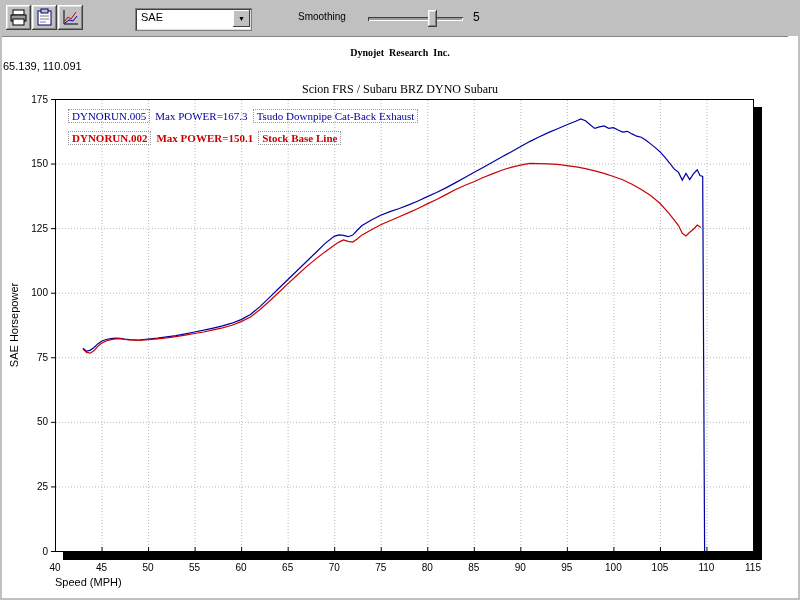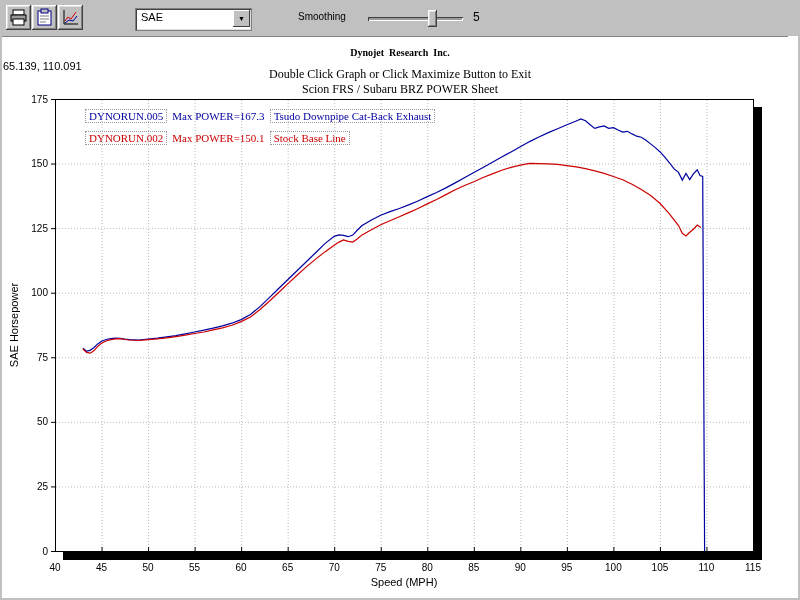--- a/index.html
+++ b/index.html
@@ -31,23 +31,23 @@
   .page-title{position:absolute;left:0;top:47px;width:800px;text-align:center;
     font-family:"Liberation Serif",serif;font-weight:bold;font-size:10px;color:#000;white-space:pre;}
   .instruction{position:absolute;left:0;top:67px;width:800px;text-align:center;
     font-family:"Liberation Serif",serif;font-size:12px;color:#000;}
   .sheet-title{position:absolute;left:0;top:82px;width:800px;text-align:center;
     font-family:"Liberation Serif",serif;font-size:12px;color:#000;}
   #chart-svg{position:absolute;left:0;top:36px;}
   #chart-svg text.tick{font-family:"Liberation Sans",sans-serif;font-size:10px;fill:#000;}
   .ylabel{position:absolute;left:-41px;top:319px;width:110px;text-align:center;
     font-size:11px;color:#000;transform:rotate(-90deg);}
-  .xlabel{position:absolute;left:55px;top:576px;width:698px;text-align:center;font-size:11px;color:#000;}
+  .xlabel{position:absolute;left:55px;top:576px;width:698px;text-align:left;font-size:11px;color:#000;}
   
-  .legend{position:absolute;left:68px;top:110px;font-family:"Liberation Serif",serif;font-size:11px;margin-left:17px;}
+  .legend{position:absolute;left:68px;top:110px;font-family:"Liberation Serif",serif;font-size:11px;}
   .legend-row{margin-bottom:10px;white-space:nowrap;}
   .lg-run,.lg-desc{border:1px dotted #999;padding:0 3px;}
   .lg-max{margin:0 5px;}
   .frame{position:absolute;inset:0;border:2px solid #c0c0c0;pointer-events:none;}
 </style>
 </head>
 <body>
 
 <div class="window">
   <div class="main-area"></div>
@@ -91,22 +91,21 @@
     <span class="smoothing-label">Smoothing</span>
     <div class="slider">
       <div class="slider-track"></div>
       <div class="slider-thumb"></div>
     </div>
     <span class="smoothing-value">5</span>
   </div>
 
   <div class="readout">65.139, 110.091</div>
   <div class="page-title">Dynojet  Research  Inc.</div>
-  <div class="instruction">Double Click Graph or Click Maximize Button to Exit</div>
-  <div class="sheet-title">Scion FRS / Subaru BRZ POWER Sheet</div>
+  <div class="sheet-title">Scion FRS / Subaru BRZ DYNO Subaru</div>
 
   <svg id="chart-svg" width="800" height="564">
       <rect x="63" y="516" width="699" height="8" fill="#000"></rect>
       <rect x="754" y="71" width="8" height="453" fill="#000"></rect>
       <rect x="55.5" y="63.5" width="698" height="452" fill="#ffffff" stroke="#000"></rect>
       <line x1="102.03333333333333" y1="64" x2="102.03333333333333" y2="514" stroke="#bbbbbb" stroke-dasharray="1 2"></line>
       <line x1="148.56666666666666" y1="64" x2="148.56666666666666" y2="514" stroke="#bbbbbb" stroke-dasharray="1 2"></line>
       <line x1="195.1" y1="64" x2="195.1" y2="514" stroke="#bbbbbb" stroke-dasharray="1 2"></line>
       <line x1="241.63333333333333" y1="64" x2="241.63333333333333" y2="514" stroke="#bbbbbb" stroke-dasharray="1 2"></line>
       <line x1="288.16666666666663" y1="64" x2="288.16666666666663" y2="514" stroke="#bbbbbb" stroke-dasharray="1 2"></line>
@@ -177,19 +176,19 @@
       <polyline points="82.9,313.0 86.6,316.4 90.4,317.2 94.1,314.6 97.8,310.4 101.5,307.3 106.2,305.0 110.8,303.7 115.5,302.9 120.1,302.7 124.8,303.5 129.5,304.0 138.8,304.5 148.1,303.7 157.4,302.9 166.7,301.9 176.0,300.6 185.3,299.1 194.6,297.5 203.9,296.0 213.2,293.9 222.5,291.8 231.8,289.3 241.1,285.6 250.4,281.0 259.7,273.8 269.1,265.5 278.4,256.7 287.7,247.9 297.0,239.2 306.3,230.9 315.6,223.1 324.9,215.9 334.2,209.2 338.9,206.1 343.5,204.0 348.2,205.3 352.8,206.1 357.5,202.7 362.1,198.9 371.4,193.7 380.7,188.8 390.0,184.7 399.3,180.8 408.7,176.6 418.0,172.5 427.3,167.9 436.6,163.5 445.9,158.6 455.2,153.7 464.5,149.5 473.8,145.7 483.1,141.5 492.4,137.9 501.7,134.3 511.0,131.4 520.3,129.1 529.6,127.3 538.9,127.6 548.3,127.8 557.6,128.3 566.9,129.6 576.2,130.9 585.5,132.7 594.8,134.8 604.1,137.4 613.4,140.5 622.7,143.8 632.0,148.2 641.3,153.4 650.6,159.6 659.9,167.3 669.2,177.7 678.5,189.6 682.3,197.3 686.0,199.9 689.7,196.3 693.4,193.2 697.2,189.0 700.9,191.6" fill="none" stroke="#cc0000" stroke-width="1.2"></polyline>
     </svg>
 
   <div class="ylabel">SAE Horsepower</div>
   <div class="xlabel">Speed (MPH)</div>
 
   <div class="legend">
     <div class="legend-row" style="color: rgb(0, 0, 160);">
       <span class="lg-run">DYNORUN.005</span><span class="lg-max">Max POWER=167.3</span><span class="lg-desc">Tsudo Downpipe Cat-Back Exhaust</span>
     </div>
-    <div class="legend-row" style="color: rgb(204, 0, 0);">
+    <div class="legend-row" style="color: rgb(204, 0, 0); font-weight: bold;">
       <span class="lg-run">DYNORUN.002</span><span class="lg-max">Max POWER=150.1</span><span class="lg-desc">Stock Base Line</span>
     </div>
   </div>
 
   <div class="frame"></div>
 </div>
 
 </body></html>

